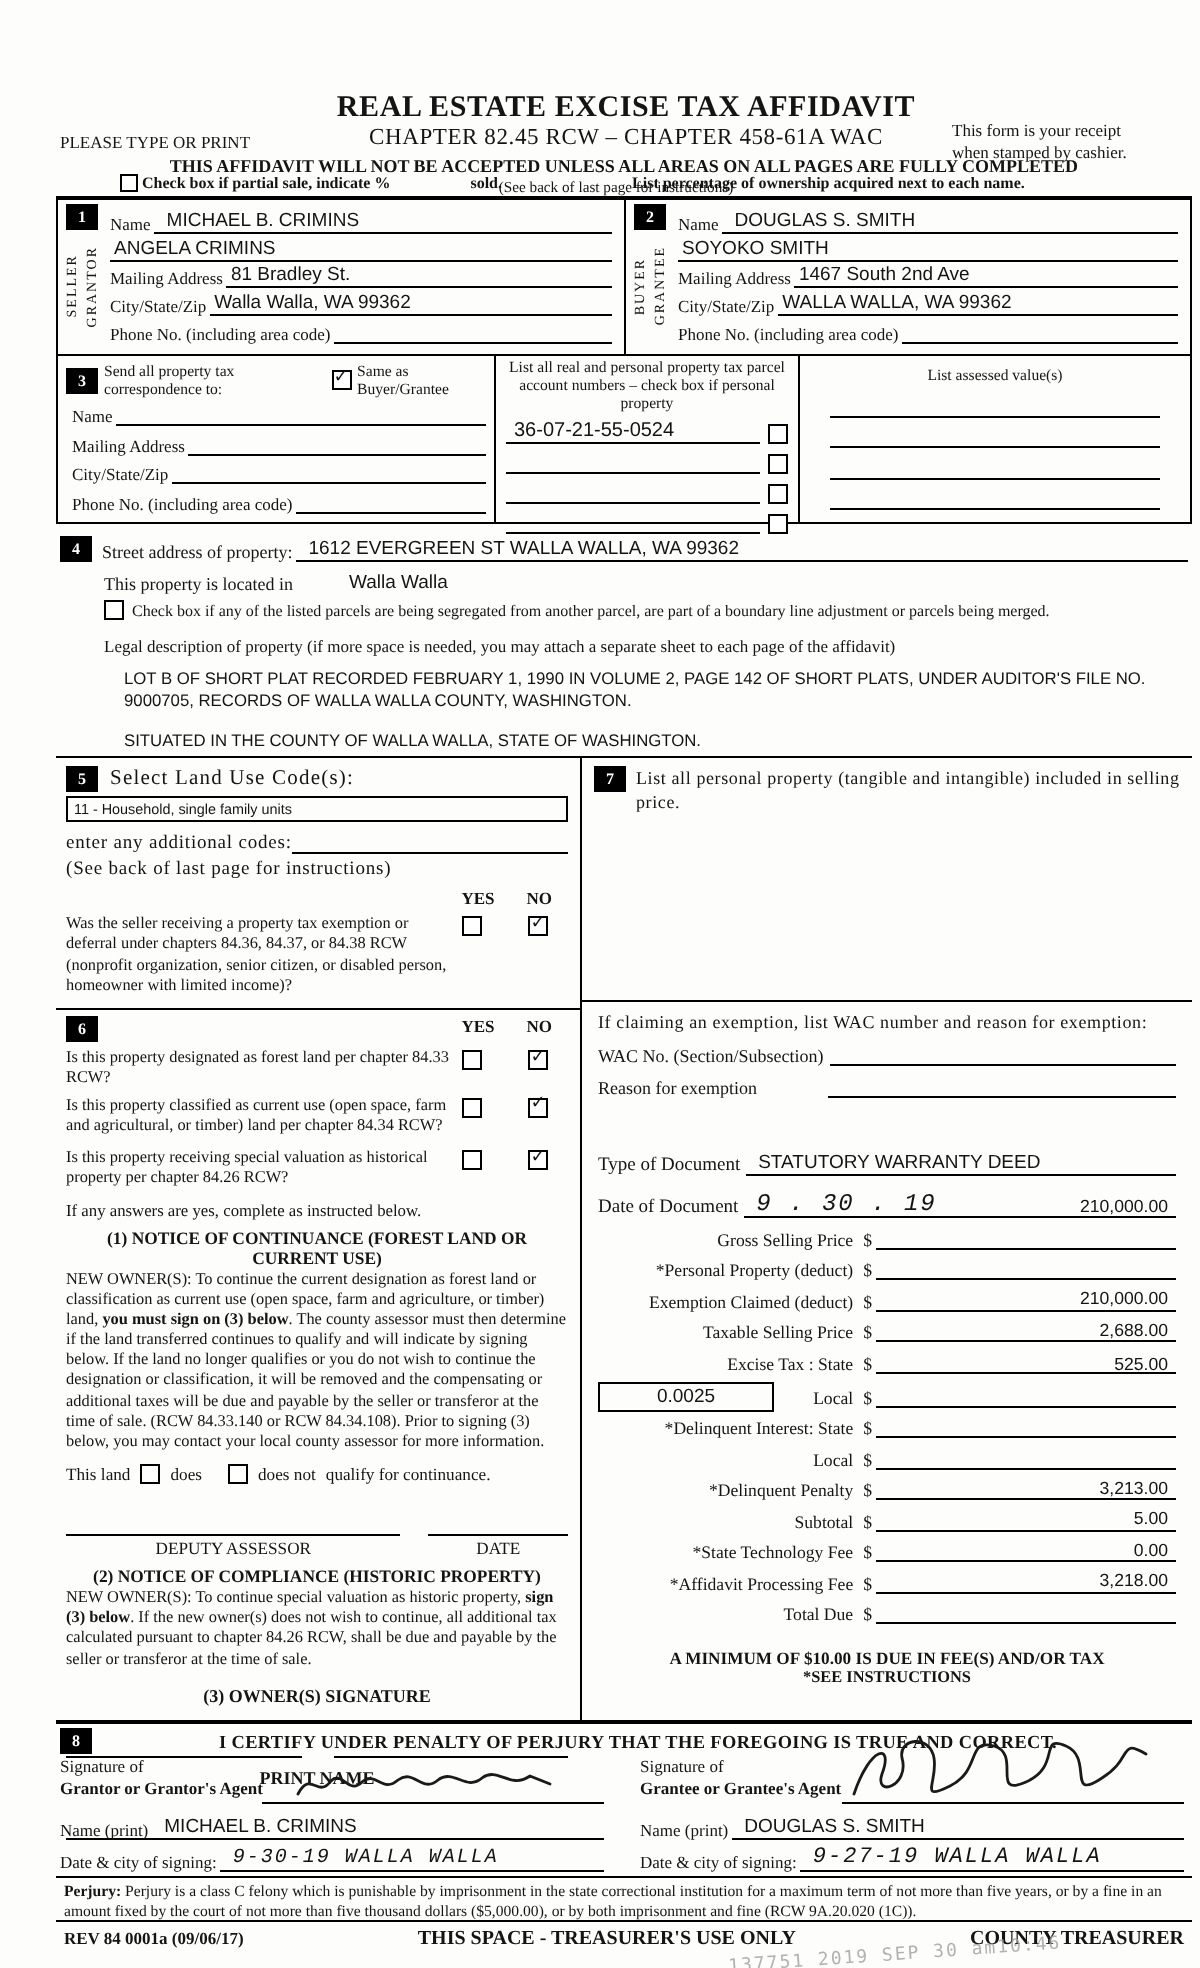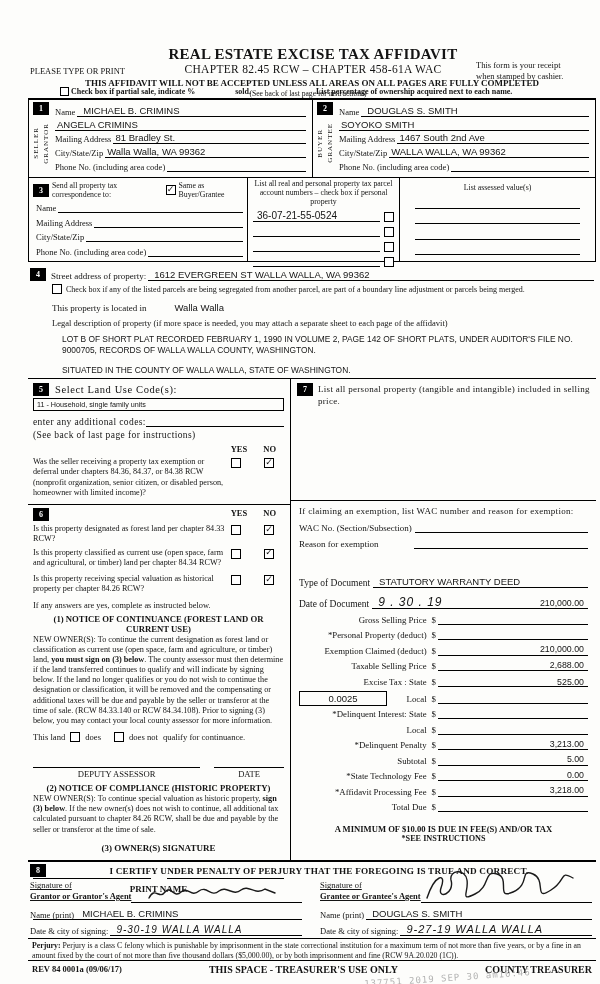--- a/index.html
+++ b/index.html
@@ -4,21 +4,21 @@
 <style>
   * { margin:0; padding:0; box-sizing:border-box; }
   html,body { background:#e8e8e8; }
   .page {
     width:600px; height:984px; background:#fdfdfb; position:relative;
     font-family:"Liberation Serif", serif; color:#141414; overflow:hidden;
     margin:0 auto;
   }
   .abs { position:absolute; }
   .sans { font-family:"Liberation Sans", sans-serif; }
-  .hw { font-family:Liberation Sans, sans-serif; font-style:italic; letter-spacing:1px; }
+  .hw { font-family:Liberation Mono, monospace; font-style:italic; letter-spacing:1px; }
   .b { font-weight:bold; }
   .numbox {
     display:inline-flex; align-items:center; justify-content:center;
     background:#000; color:#fff; width:16px; height:13px;
     font:bold 8px "Liberation Serif", serif; flex:0 0 auto;
   }
   .cb {
     display:inline-flex; align-items:center; justify-content:center;
     width:10px; height:10px; border:1px solid #000; background:#fff;
     font:bold 9px "DejaVu Sans", sans-serif; line-height:1; flex:0 0 auto;
@@ -77,21 +77,21 @@
   .fval { position:absolute; right:4px; bottom:16px; font-family:"Liberation Sans", sans-serif; font-size:8.8px; }
   .ratebox {
     border:1.5px solid #000; width:88px; height:15px; margin-bottom:-2px;
     display:flex; align-items:center; justify-content:center;
     font:9.5px "Liberation Sans", sans-serif;
   }
   
   .sec8 { border-top:2px solid #000; padding:2px 4px 0 2px; }
   .halves { display:flex; gap:18px; margin-top:1px; }
   .half { flex:1; }
-  .sigrow { display:flex; align-items:center; height:26px;text-decoration:underline; }
+  .sigrow { display:flex; align-items:flex-start; height:26px; }
   .siglbl { font-size:8.5px; line-height:1.25; white-space:nowrap; }
   .sigline { flex:1; border-bottom:1px solid #000; position:relative; height:24px; }
   .half .row { height:15px; margin-top:1px; }
   .perjury { font-size:7.8px; line-height:1.25; border-top:1px solid #000; padding:2px 4px 0 4px; }
   .footer { border-top:1.5px solid #000; display:flex; align-items:flex-start; padding:3px 4px 0 4px; position:relative; }
   .stamp {
     position:absolute; right:65px; top:12px; transform:rotate(-4deg);
     font:9px "DejaVu Sans Mono", monospace; color:#a0a0a0; opacity:.8; letter-spacing:1px;
   }
   svg.sig path { fill:none; stroke:#1a1a1a; stroke-width:1.4; stroke-linecap:round; }
@@ -262,27 +262,27 @@
   </div>
 
   <div class="abs sec4" style="left:28px; top:264px; width:568px; height:114px;">
     <div class="row" style="height:14px;">
       <span class="numbox" style="margin-right:5px;">4</span>
       <span class="lbl85" style="font-size:9px;">Street address of property:</span>
       <span class="fill">
           <span class="val typed">1612 EVERGREEN ST WALLA WALLA, WA 99362</span>
         </span>
     </div>
+    <div class="row" style="height:16px; padding-left:22px;">
+      <span style="font-size:9px;">This property is located in</span>
+      <span class="typed" style="margin-left:28px;">Walla Walla</span>
+    </div>
     <div class="row" style="height:16px; padding-left:22px; align-items:center;">
       <span class="cb"></span>
       <span style="font-size:8px; margin-left:4px;">Check box if any of the listed parcels are being segregated from another parcel, are part of a boundary line adjustment or parcels being merged.</span>
-    </div>
-    <div class="row" style="height:16px; padding-left:22px;">
-      <span style="font-size:9px;">This property is located in</span>
-      <span class="typed" style="margin-left:28px;">Walla Walla</span>
     </div>
     <div style="padding-left:22px; padding-top:5px; font-size:8.5px;">Legal description of property (if more space is needed, you may attach a separate sheet to each page of the affidavit)</div>
     <div class="sans" style="padding:6px 10px 0 32px; font-size:8.4px; line-height:1.3;">LOT B OF SHORT PLAT RECORDED FEBRUARY 1, 1990 IN VOLUME 2, PAGE 142 OF SHORT PLATS, UNDER AUDITOR'S FILE NO. 9000705, RECORDS OF WALLA WALLA COUNTY, WASHINGTON.</div>
     <div class="sans" style="padding:9px 10px 0 32px; font-size:8.4px;">SITUATED IN THE COUNTY OF WALLA WALLA, STATE OF WASHINGTON.</div>
   </div>
 
   <div class="abs cols" style="left:28px; top:378px; width:568px; height:482px;">
 
     <div class="leftcol">
 

